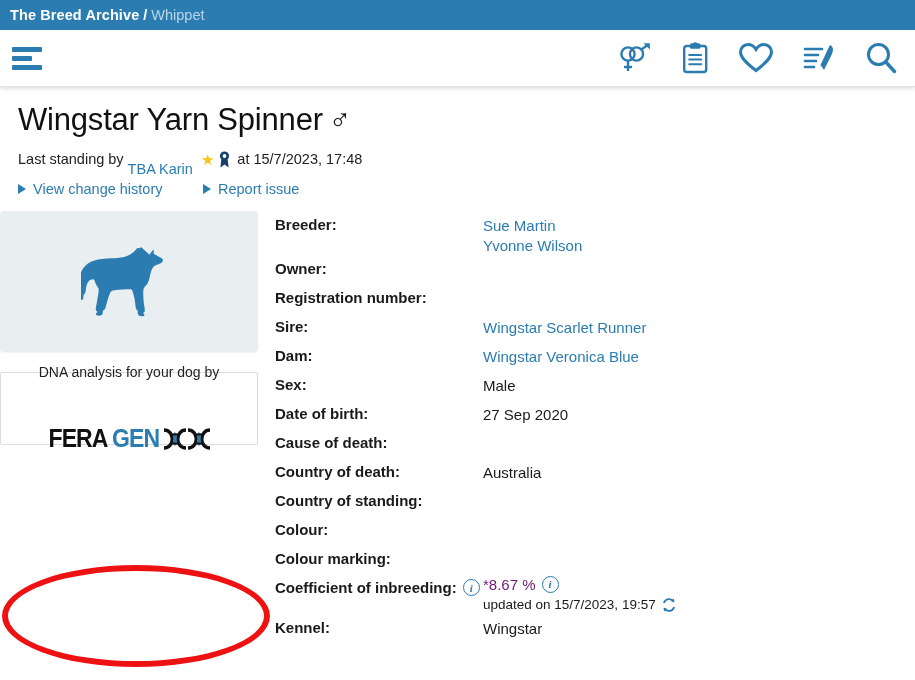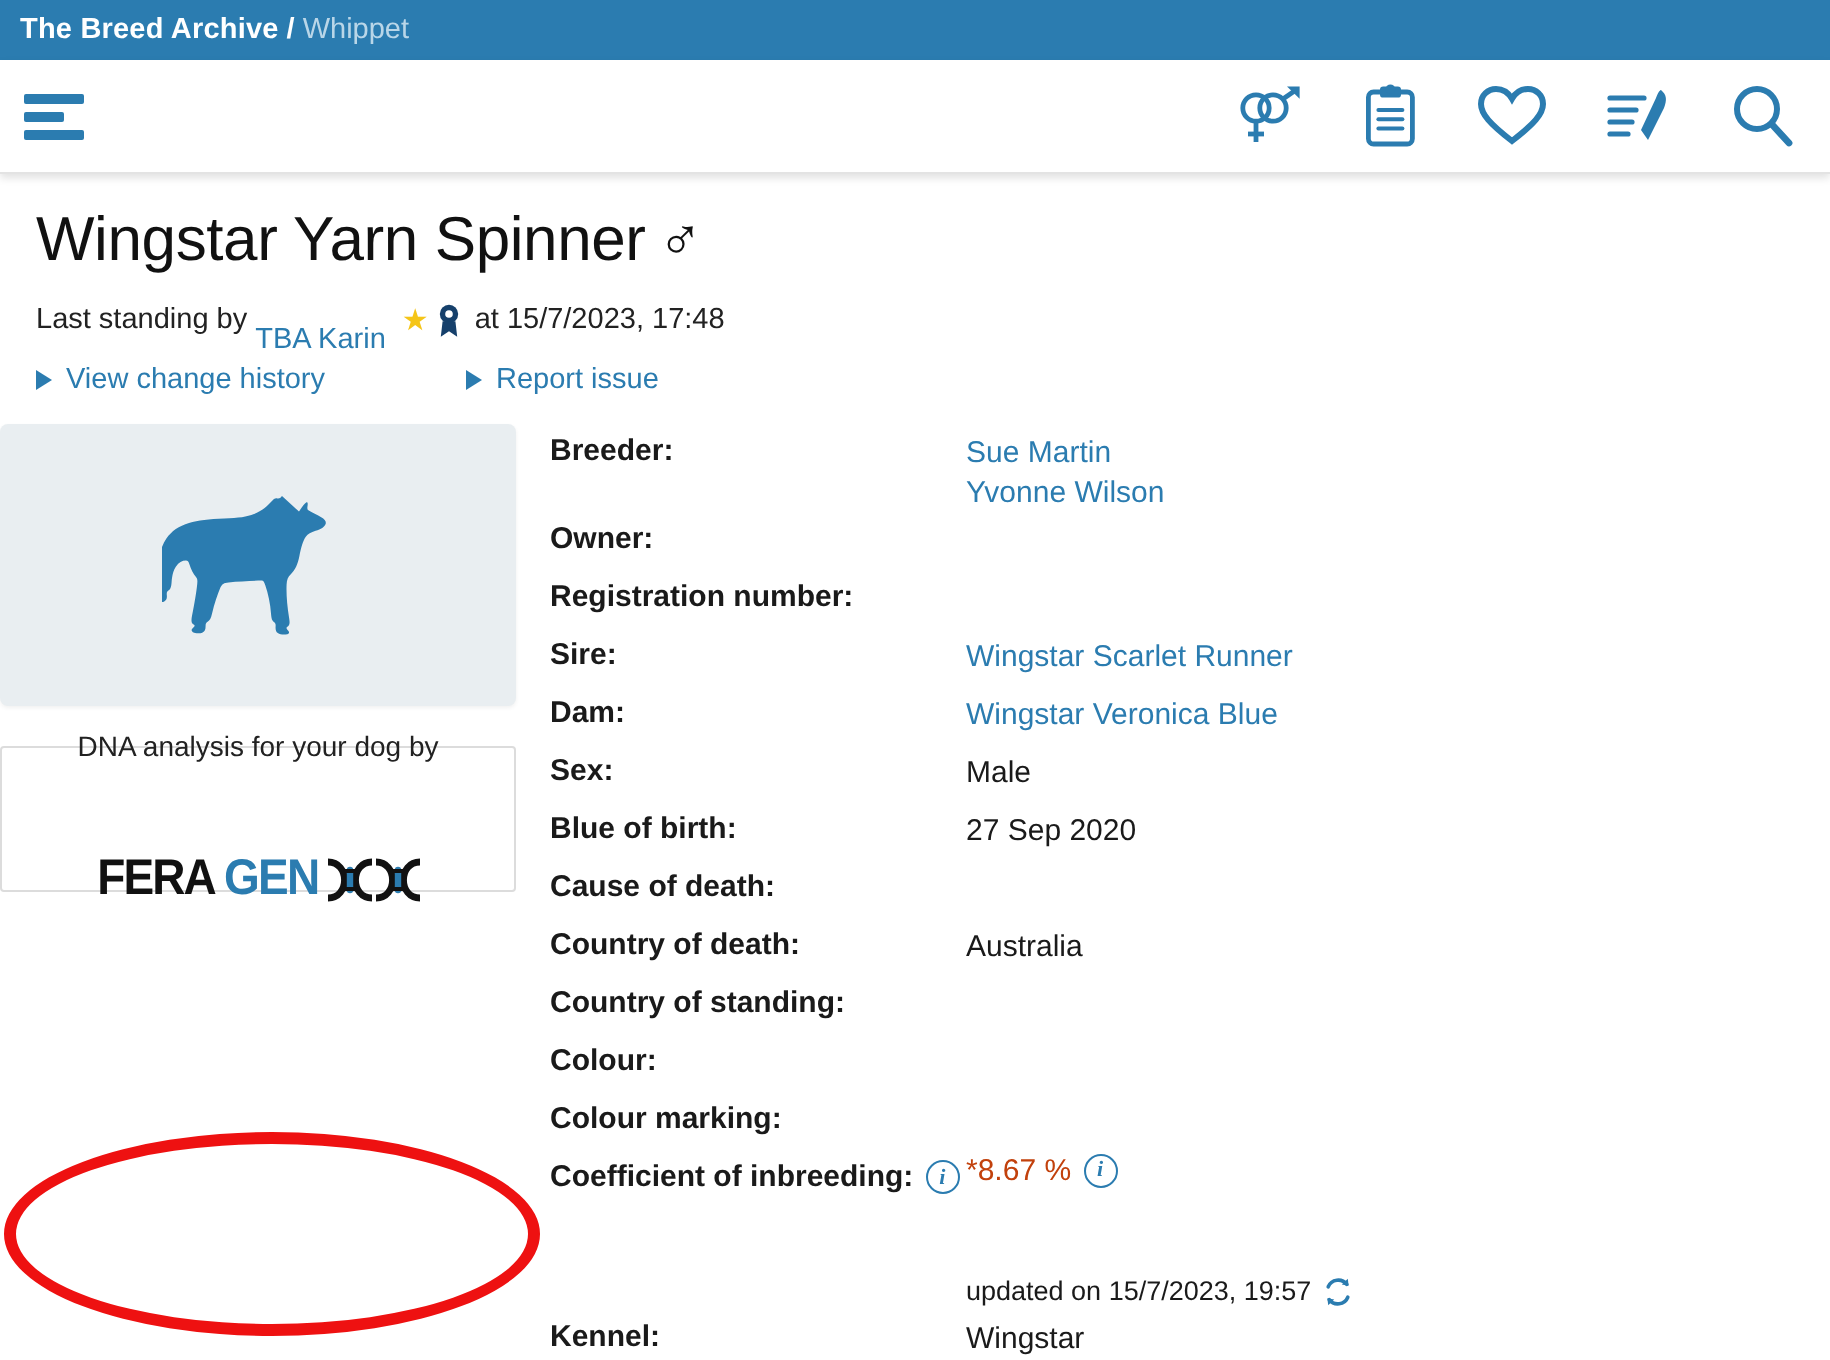--- a/index.html
+++ b/index.html
@@ -69,21 +69,21 @@
     margin: 3px 0 2px 18px;
     font-size: 14.5px;
     color: #222222;
     display: flex; align-items: center; gap: 4px;
   }
   #modline a { color: #2b7cb0; text-decoration: none; margin-top: 20px; }
   #modline .badge-star { font-size: 15px; color: #f5c518; margin-left: 4px; line-height: 1; }
 
   #linkrow { margin: 4px 0 0 18px; display: flex; font-size: 14.5px; }
   #linkrow .lk { display:flex; align-items:center; gap:7px; color:#2b7cb0; cursor:pointer; }
-  #linkrow .lk:first-child { width: 215px; }
+  #linkrow .lk:first-child { width: 185px; }
   #linkrow .tri {
     width:0;height:0;
     border-left: 8px solid #2b7cb0;
     border-top: 5.5px solid transparent;
     border-bottom: 5.5px solid transparent;
   }
 
   
   #main { display: flex; margin-top: 14px; }
   #leftcol { width: 275px; position: relative; text-align: right; }
@@ -146,21 +146,21 @@
     color: #1a1a1a;
     padding-top: 5px;
     line-height: 19px;
   }
   .fval a, .fval .lnk { color: #2b7cb0; text-decoration: none; display:block; cursor:pointer; }
   .fval.multi { line-height: 19.5px; }
 
   .coi-val { display: flex; flex-direction: column; gap: 1px; padding-top: 1px; }
   .coi-top { display: flex; align-items: center; gap: 6px; }
   .coi-pct { color: #e8503a; font-size: 15px; }
-  .coi-upd { font-size: 13.5px; color: #1a1a1a; display:flex; align-items:center; gap:5px;margin-top:40px; }
+  .coi-upd { font-size: 13.5px; color: #1a1a1a; display:flex; align-items:center; gap:5px; }
 
   .info-ico {
     width: 17px; height: 17px; border-radius: 50%;
     border: 1.6px solid #2b7cb0;
     color: #2b7cb0;
     font-size: 11px; font-style: italic; font-weight: 700;
     display: inline-flex; align-items: center; justify-content: center;
     font-family: "Liberation Serif", serif;
     cursor: pointer; flex: none;
   }
@@ -373,21 +373,21 @@
               <a href="#" class="lnk">Wingstar Veronica Blue</a>
             </div>
           </div>
           <div class="frow">
             <div class="flabel">Sex:</div>
             <div class="fval">
               <span style="display: block;">Male</span>
             </div>
           </div>
           <div class="frow">
-            <div class="flabel">Blue of birth:</div>
+            <div class="flabel">Date of birth:</div>
             <div class="fval">
               <span style="display: block;">27 Sep 2020</span>
             </div>
           </div>
           <div class="frow">
             <div class="flabel">Cause of death:</div>
             <div class="fval"></div>
           </div>
           <div class="frow">
             <div class="flabel">Country of death:</div>
@@ -407,21 +407,21 @@
             <div class="flabel">Colour marking:</div>
             <div class="fval"></div>
           </div>
           <div class="frow">
             <div class="flabel">
               <span>Coefficient of inbreeding:</span>
               <span class="info-ico">i</span>
             </div>
             <div class="fval coi-val">
               <div class="coi-top">
-                <span class="coi-pct" style="color: #c2410c;">*8.67 %</span>
+                <span class="coi-pct" style="color: #701a75;">*8.67 %</span>
                 <span class="info-ico">i</span>
               </div>
               <div class="coi-upd">
                 <span>updated on 15/7/2023, 19:57</span>
                 <span style="display: inline-flex; cursor: pointer;">
                   <svg width="16" height="16" viewBox="0 0 16 16">
                     <path d="M3.1 5.4 A5.4 5.4 0 0 1 12.4 4.2" fill="none" stroke="#2b7cb0" stroke-width="1.8" stroke-linecap="round"></path>
                     <path d="M12.9 10.6 A5.4 5.4 0 0 1 3.6 11.8" fill="none" stroke="#2b7cb0" stroke-width="1.8" stroke-linecap="round"></path>
                     <path d="M12.9 1.4 L13.3 4.9 L9.9 4.3 Z" fill="#2b7cb0"></path>
                     <path d="M3.1 14.6 L2.7 11.1 L6.1 11.7 Z" fill="#2b7cb0"></path>

